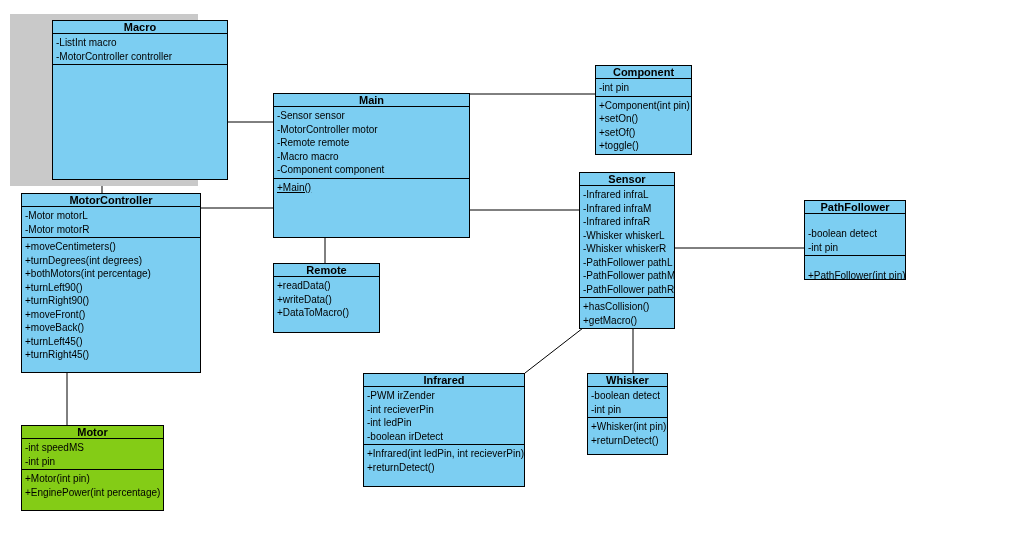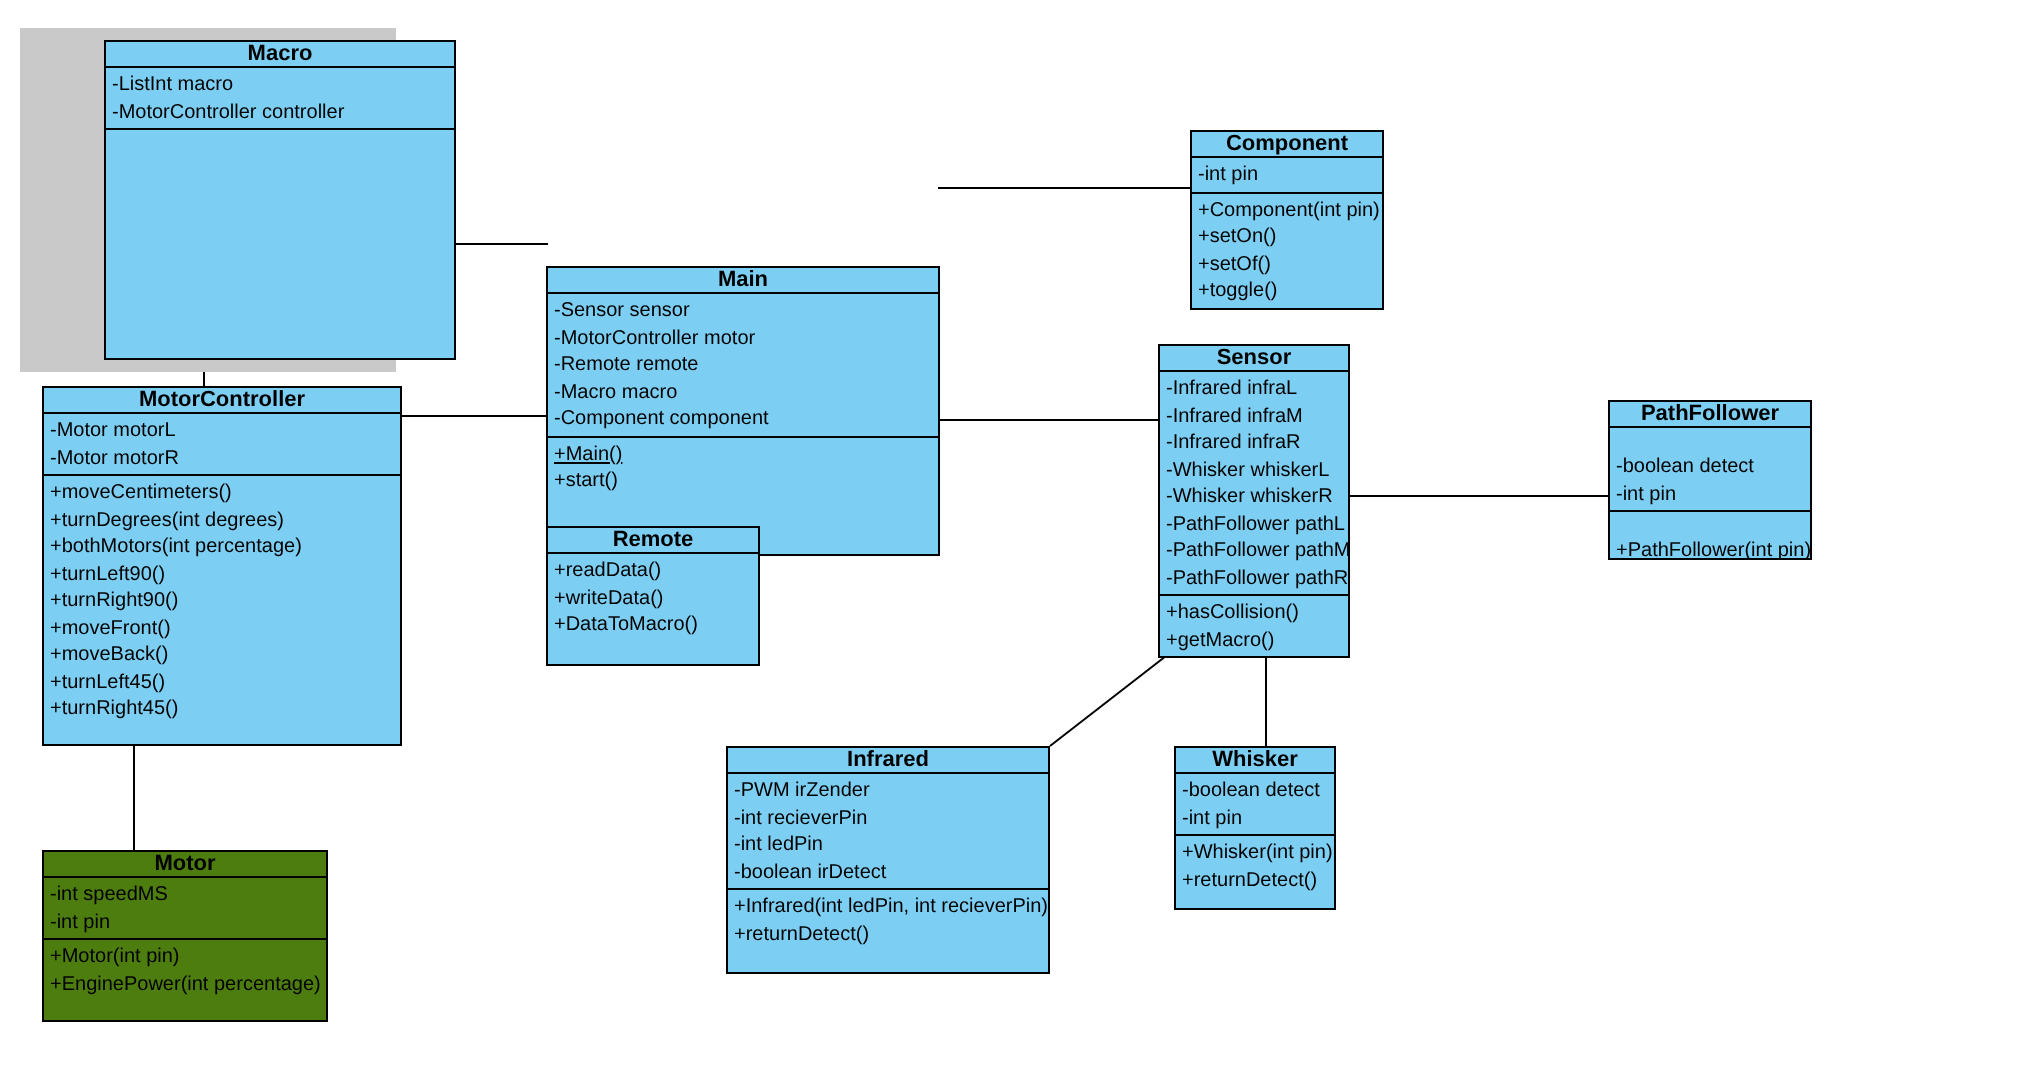--- a/index.html
+++ b/index.html
@@ -85,43 +85,42 @@
         <div class="uml-row">+turnDegrees(int degrees)</div>
         <div class="uml-row">+bothMotors(int percentage)</div>
         <div class="uml-row">+turnLeft90()</div>
         <div class="uml-row">+turnRight90()</div>
         <div class="uml-row">+moveFront()</div>
         <div class="uml-row">+moveBack()</div>
         <div class="uml-row">+turnLeft45()</div>
         <div class="uml-row">+turnRight45()</div>
       </div>
     </div>
-    <div class="uml-class" style="left: 21px; top: 425px; width: 143px; height: 86px; background: #4d7c0f; border-color: rgb(0, 0, 0);">
+    <div class="uml-class" style="left: 21px; top: 425px; width: 143px; height: 86px; background: #84cc16; border-color: rgb(0, 0, 0);">
       <div class="uml-title">Motor</div>
       <div class="uml-attrs">
         <div class="uml-row">-int speedMS</div>
         <div class="uml-row">-int pin</div>
       </div>
       <div class="uml-methods">
         <div class="uml-row">+Motor(int pin)</div>
         <div class="uml-row">+EnginePower(int percentage)</div>
       </div>
     </div>
-    <div class="uml-class" style="left: 273px; top: 93px; width: 197px; height: 145px; background: rgb(124, 206, 242); border-color: rgb(0, 0, 0); margin-top: 40px;">
+    <div class="uml-class" style="left: 273px; top: 93px; width: 197px; height: 145px; background: rgb(124, 206, 242); border-color: rgb(0, 0, 0);">
       <div class="uml-title">Main</div>
       <div class="uml-attrs">
         <div class="uml-row">-Sensor sensor</div>
         <div class="uml-row">-MotorController motor</div>
         <div class="uml-row">-Remote remote</div>
         <div class="uml-row">-Macro macro</div>
         <div class="uml-row">-Component component</div>
       </div>
       <div class="uml-methods">
         <div class="uml-row underline">+Main()</div>
-        <div class="uml-row">+start()</div>
       </div>
     </div>
     <div class="uml-class" style="left: 273px; top: 263px; width: 107px; height: 70px; background: rgb(124, 206, 242); border-color: rgb(0, 0, 0);">
       <div class="uml-title">Remote</div>
       <div class="uml-methods">
         <div class="uml-row">+readData()</div>
         <div class="uml-row">+writeData()</div>
         <div class="uml-row">+DataToMacro()</div>
       </div>
     </div>

